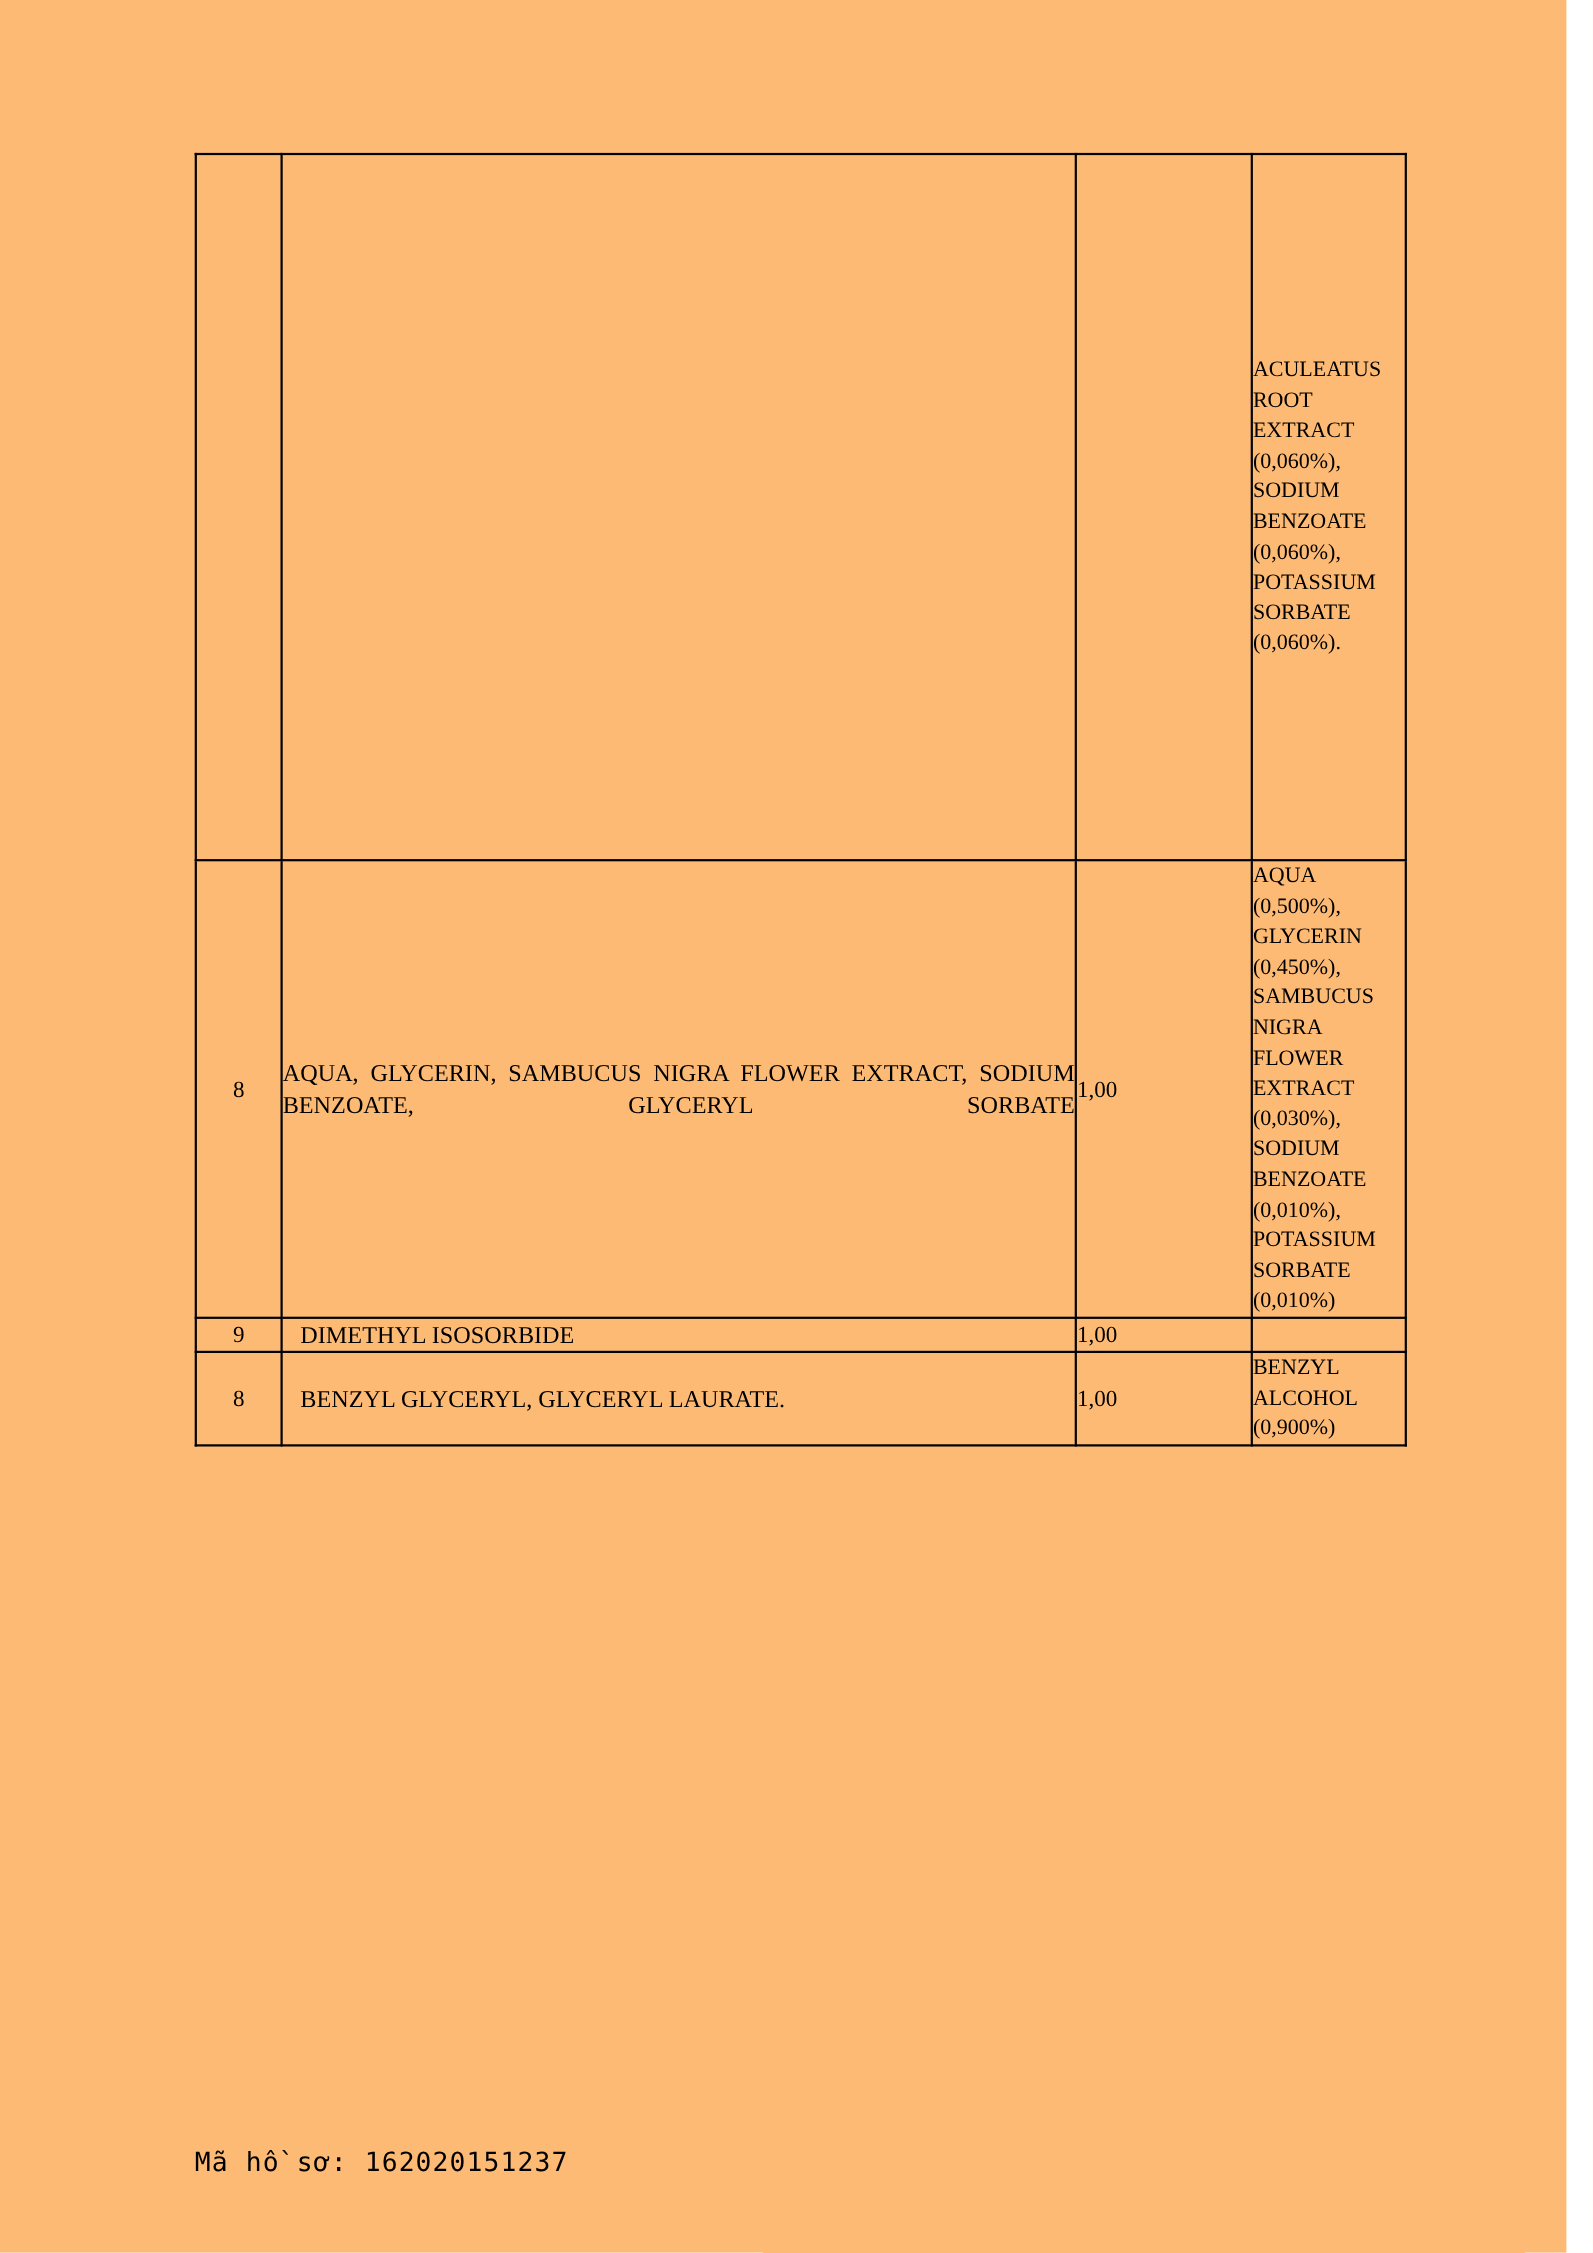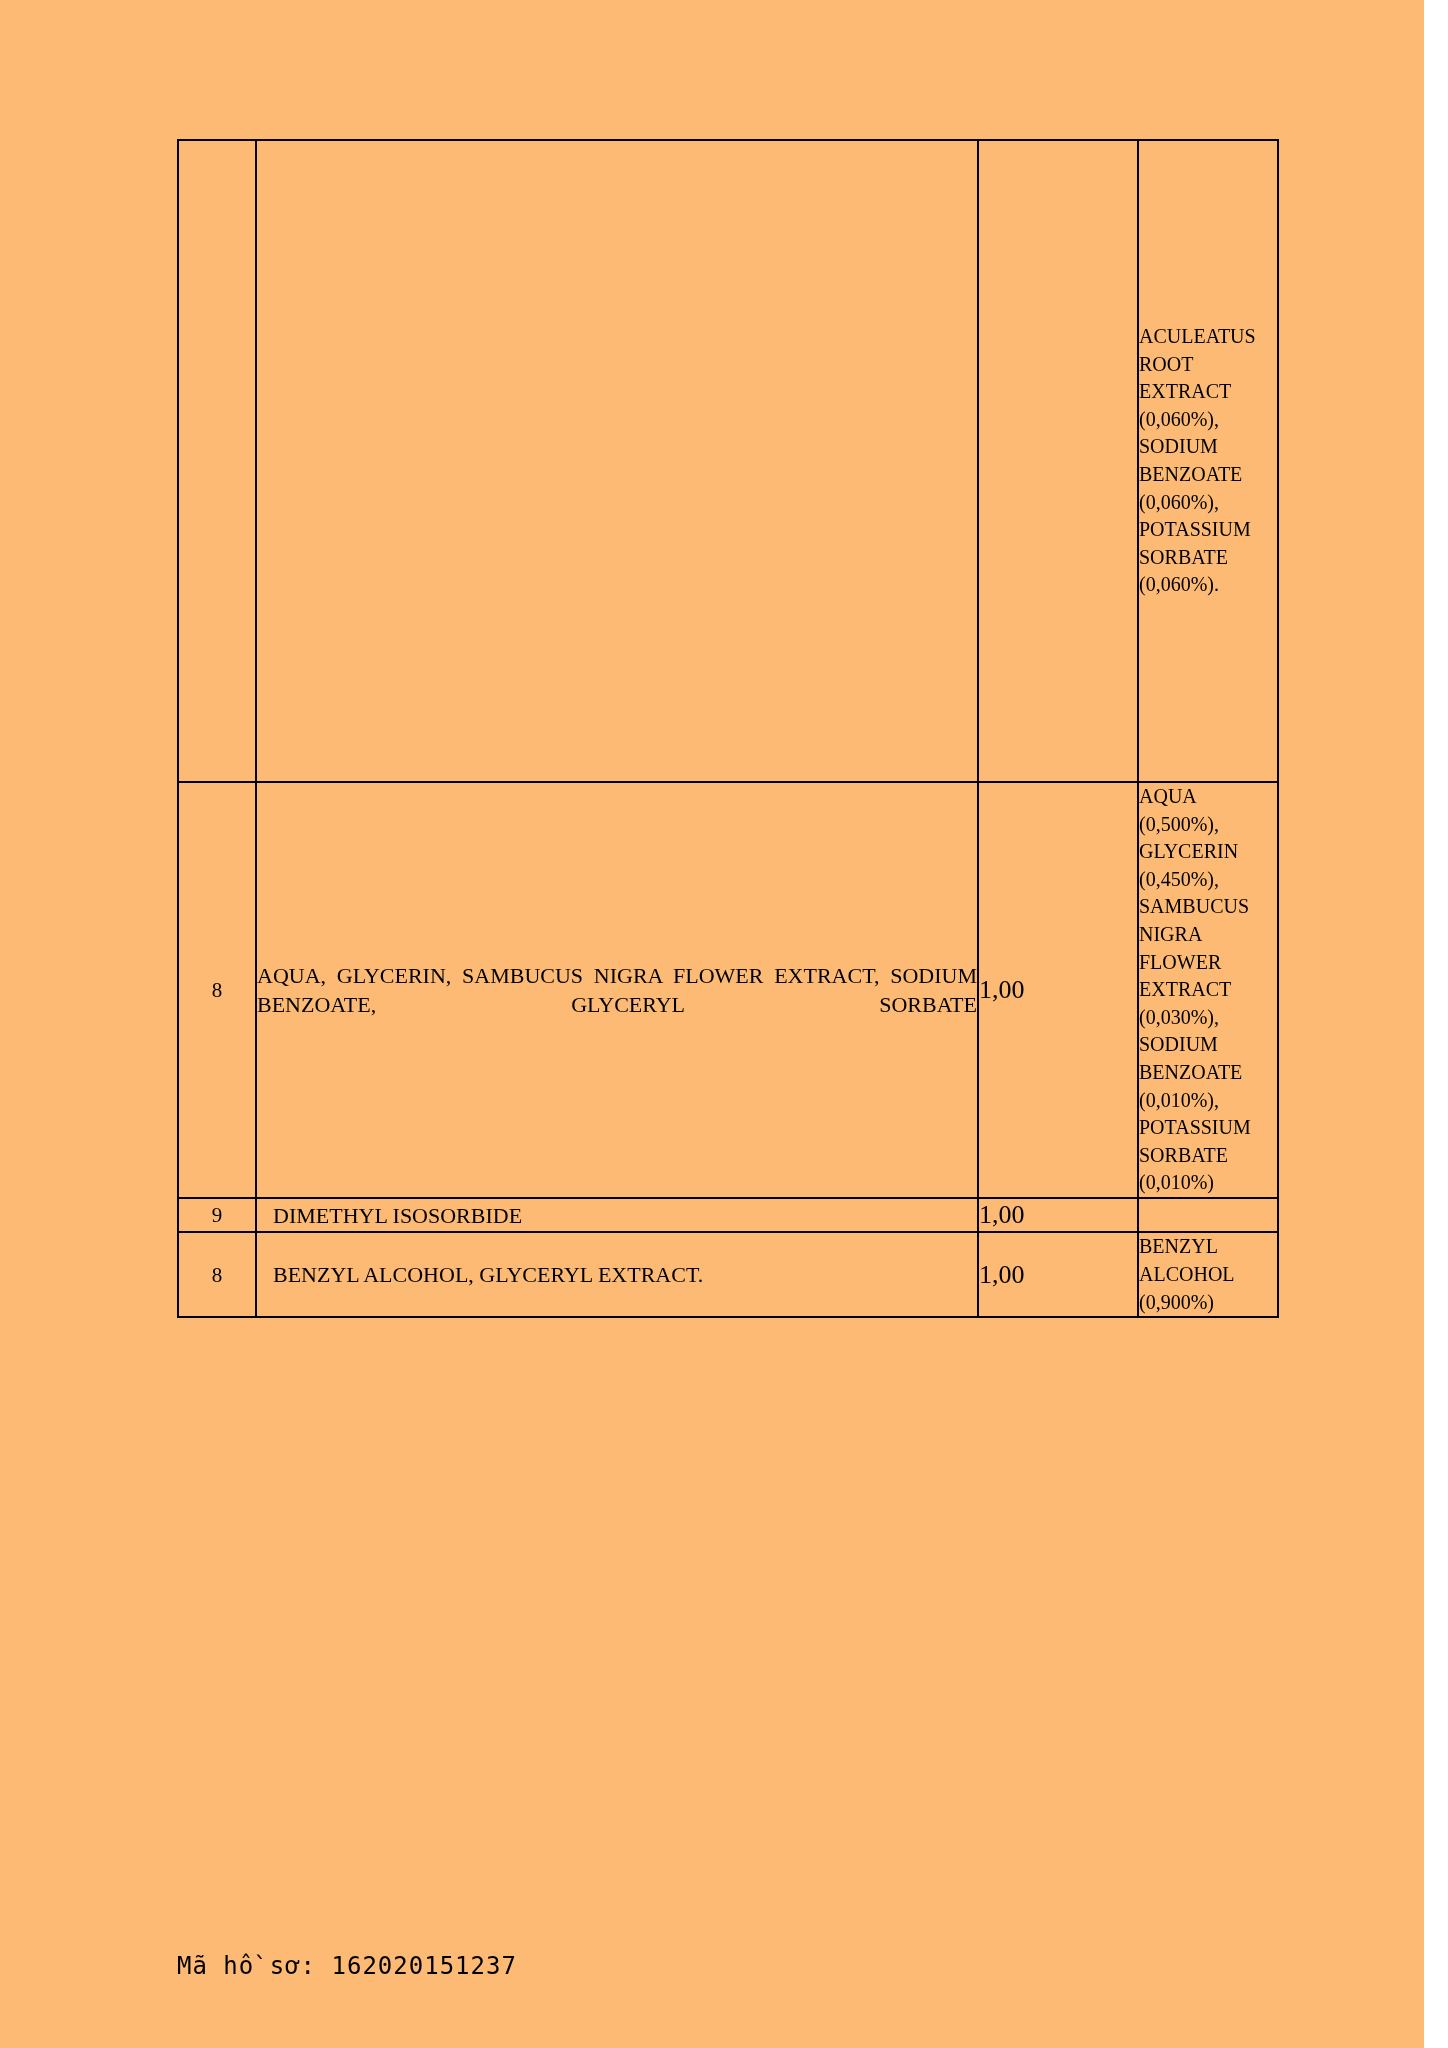--- a/index.html
+++ b/index.html
@@ -49,21 +49,21 @@
     text-align-last: justify;
     font-size: 22px;
     line-height: 1.32;
     padding: 6px 12px 6px 14px;
   }
   .cell-name.left-last {
     text-align-last: left;
     padding-left: 16px;
   }
   .cell-qty {
-    font-size: 26px;
+    font-size: 21px;
     line-height: 1.25;
     padding: 4px 0 4px 10px;
     vertical-align: middle;
   }
   .cell-detail {
     font-size: 20px;
     line-height: 1.38;
     padding: 6px 8px 6px 10px;
     vertical-align: top;
     word-break: break-word;
@@ -109,21 +109,21 @@
         <td class="cell-detail">AQUA (0,500%), GLYCERIN (0,450%), SAMBUCUS NIGRA FLOWER EXTRACT (0,030%), SODIUM BENZOATE (0,010%), POTASSIUM SORBATE (0,010%)</td>
       </tr>
       <tr class="row-3">
         <td class="cell-no">9</td>
         <td class="cell-name left-last">DIMETHYL ISOSORBIDE</td>
         <td class="cell-qty">1,00</td>
         <td class="cell-detail cell-empty"></td>
       </tr>
       <tr class="row-4">
         <td class="cell-no">8</td>
-        <td class="cell-name left-last">BENZYL ALCOHOL, GLYCERYL EXTRACT.</td>
+        <td class="cell-name left-last">BENZYL GLYCERYL, GLYCERYL LAURATE.</td>
         <td class="cell-qty">1,00</td>
         <td class="cell-detail mid">BENZYL ALCOHOL (0,900%)</td>
       </tr>
     </tbody>
   </table>
 
   <div class="footer">Mã hồ sơ: 162020151237</div>
 
 </div>
 

